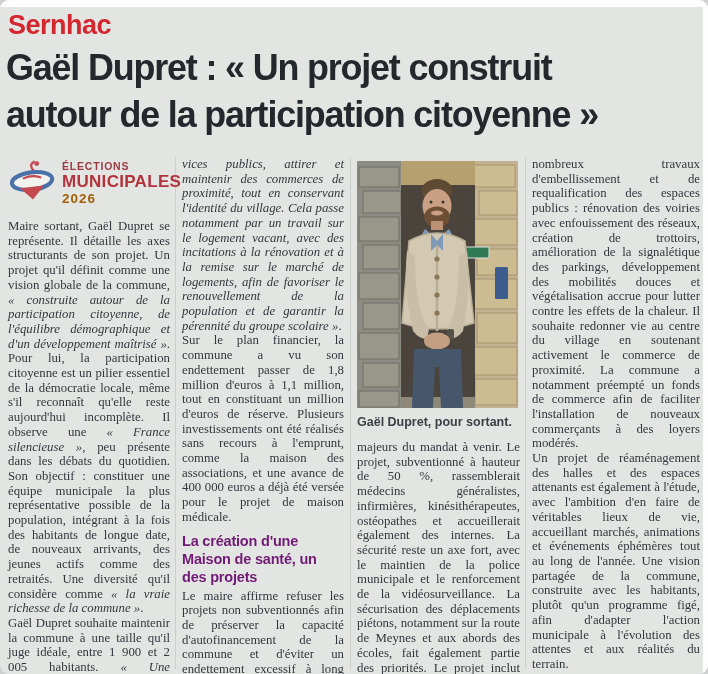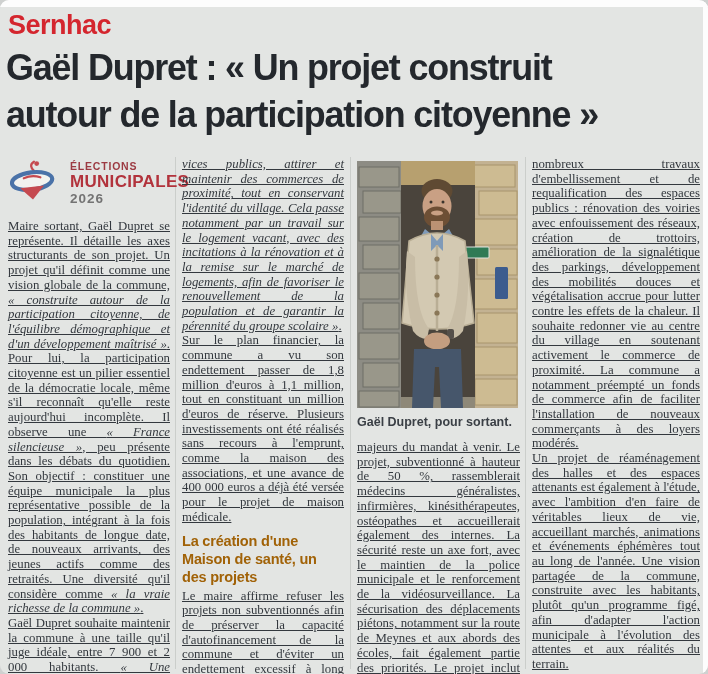--- a/index.html
+++ b/index.html
@@ -28,34 +28,34 @@
   .col{position:absolute;top:157px;}
   .col-1{left:8px;width:162px;}
   .col-2{left:182px;width:162px;}
   .col-3{left:357px;width:163px;}
   .col-4{left:532px;width:168px;}
 
   .vsep{position:absolute;top:157px;width:1px;height:512px;background:#cbcecb;}
   .vsep-1{left:175px;} .vsep-2{left:350px;} .vsep-3{left:525px;}
 
   .body-text p{
-    margin:0;font-size:12.8px;line-height:14.7px;text-align:justify;color:#33383e;text-decoration:underline;
+    margin:0;font-size:12.8px;line-height:14.7px;text-align:justify;color:#33383e;
   }
   .it{font-style:italic;}
   .subhead{
     margin:7px 0 3px 0;
     font-family:"Liberation Sans",sans-serif;font-weight:bold;
-    font-size:14.5px;line-height:18px;color:#a16207;letter-spacing:-0.2px;
+    font-size:14.5px;line-height:18px;color:#701a75;letter-spacing:-0.2px;
   }
 
-  .logo{display:flex;align-items:center;gap:14px;margin:2px 0 12px 2px;height:48px;}
+  .logo{display:flex;align-items:center;gap:6px;margin:2px 0 12px 2px;height:48px;}
   .logo-text{font-family:"Liberation Sans",sans-serif;font-weight:bold;line-height:1;}
   .logo-l1{font-size:10.5px;color:#9c3a42;letter-spacing:0.8px;}
   .logo-l2{font-size:17px;color:#b2333c;letter-spacing:0.3px;margin-top:2px;}
-  .logo-l3{font-size:13.5px;color:#737373;letter-spacing:1px;margin-top:2px;}
+  .logo-l3{font-size:13.5px;color:#a16207;letter-spacing:1px;margin-top:2px;}
 
   .photo-fig{margin:4px 0 0 0;width:161px;height:247px;background:#6b655c;}
   .photo-caption{
     margin:7px 0 10px 0;
     font-family:"Liberation Sans",sans-serif;font-weight:bold;
     font-size:12.5px;line-height:15px;color:#3a3f45;
   }
 </style>
 </head>
 <body>
@@ -87,21 +87,21 @@
         </svg>
       </span>
       <span class="logo-text">
         <div class="logo-l1">ÉLECTIONS</div>
         <div class="logo-l2">MUNICIPALES</div>
         <div class="logo-l3">2026</div>
       </span>
     </div>
     <div class="body-text">
         <p><span>Maire sortant, Gaël Dupret se représente. Il détaille les axes structurants de son projet. Un projet qu'il définit comme une vision globale de la commune, </span><span class="it">« construite autour de la participation citoyenne, de l'équilibre démographique et d'un développement maîtrisé »</span><span>. Pour lui, la participation citoyenne est un pilier essentiel de la démocratie locale, même s'il reconnaît qu'elle reste aujourd'hui incomplète. Il observe une </span><span class="it">« France silencieuse »</span><span>, peu présente dans les débats du quotidien. Son objectif : constituer une équipe municipale la plus représentative possible de la population, intégrant à la fois des habitants de longue date, de nouveaux arrivants, des jeunes actifs comme des retraités. Une diversité qu'il considère comme </span><span class="it">« la vraie richesse de la commune »</span><span>.</span></p>
-        <p><span>Gaël Dupret souhaite maintenir la commune à une taille qu'il juge idéale, entre 7 900 et 2 000 habitants. </span><span class="it">« Une démographie suffisante pour préserver les ser-</span></p>
+        <p><span>Gaël Dupret souhaite maintenir la commune à une taille qu'il juge idéale, entre 1 900 et 2 005 habitants. </span><span class="it">« Une démographie suffisante pour préserver les ser-</span></p>
       </div>
   </div>
 
   <div class="col col-2">
     <div class="body-text">
         <p><span class="it">vices publics, attirer et maintenir des commerces de proximité, tout en conservant l'identité du village. Cela passe notamment par un travail sur le logement vacant, avec des incitations à la rénovation et à la remise sur le marché de logements, afin de favoriser le renouvellement de la population et de garantir la pérennité du groupe scolaire »</span><span>.</span></p>
         <p><span>Sur le plan financier, la commune a vu son endettement passer de 1,8 million d'euros à 1,1 million, tout en constituant un million d'euros de réserve. Plusieurs investissements ont été réalisés sans recours à l'emprunt, comme la maison des associations, et une avance de 400 000 euros a déjà été versée pour le projet de maison médicale.</span></p>
         <h3 class="subhead">La création d'une Maison de santé, un des projets</h3>
         <p><span>Le maire affirme refuser les projets non subventionnés afin de préserver la capacité d'autofinancement de la commune et d'éviter un endettement excessif à long terme.</span></p>
       </div>

